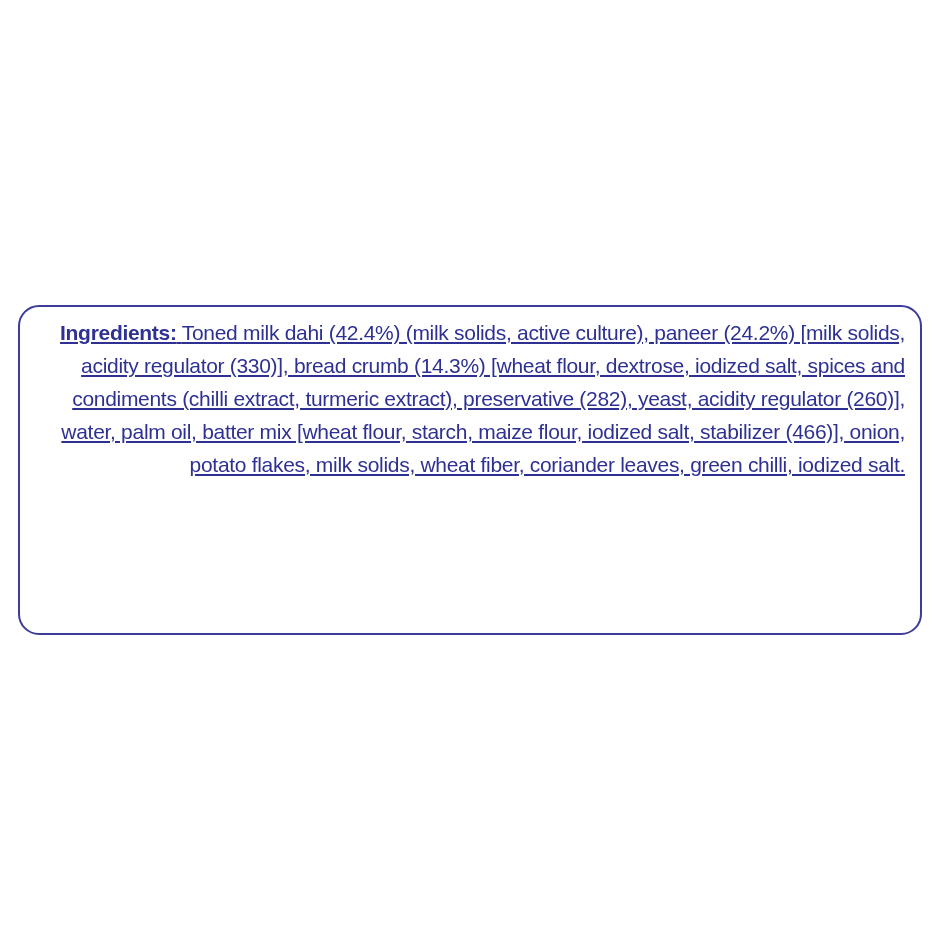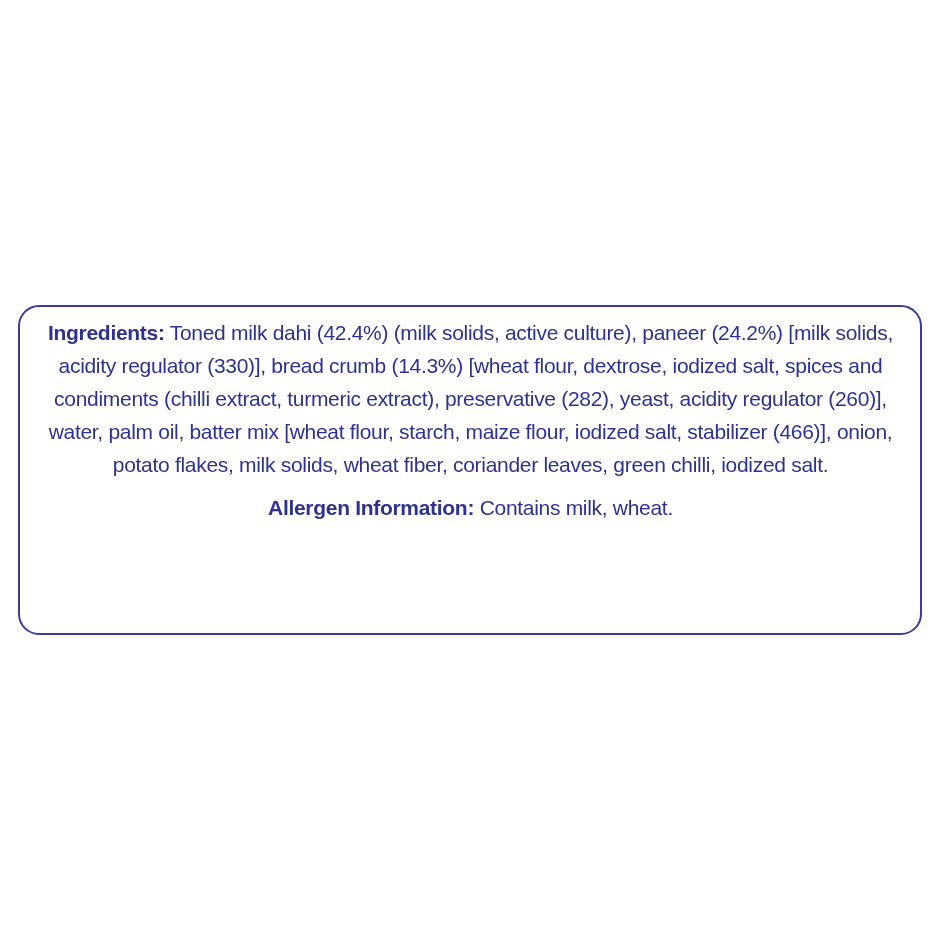--- a/index.html
+++ b/index.html
@@ -26,40 +26,37 @@
     border-radius: 21px;
     background: #ffffff;
     padding: 9px 15px 0 16px;
   }
   .section {
     color: #2e3192;
     font-size: 21px;
     line-height: 33px;
     letter-spacing: -0.3px;
     margin: 0 0 10px 0;
-    text-align: center;
+    text-align: right;
+    text-decoration: underline;
   }
   .section-label {
     font-weight: bold;
   }
   .section-text {
     font-weight: normal;
   }
 </style>
 </head>
 <body>
 
 <div class="canvas">
   <div class="label-panel">
 
     <p class="section">
       <span class="section-label">Ingredients:</span>
       <span class="section-text">Toned milk dahi (42.4%) (milk solids, active culture), paneer (24.2%) [milk solids, acidity regulator (330)], bread crumb (14.3%) [wheat flour, dextrose, iodized salt, spices and condiments (chilli extract, turmeric extract), preservative (282), yeast, acidity regulator (260)], water, palm oil, batter mix [wheat flour, starch, maize flour, iodized salt, stabilizer (466)], onion, potato flakes, milk solids, wheat fiber, coriander leaves, green chilli, iodized salt.</span>
     </p>
 
 
-    <p class="section">
-      <span class="section-label">Allergen Information:</span>
-      <span class="section-text">Contains milk, wheat.</span>
-    </p>
 
   </div>
 </div>
 
 </body></html>

